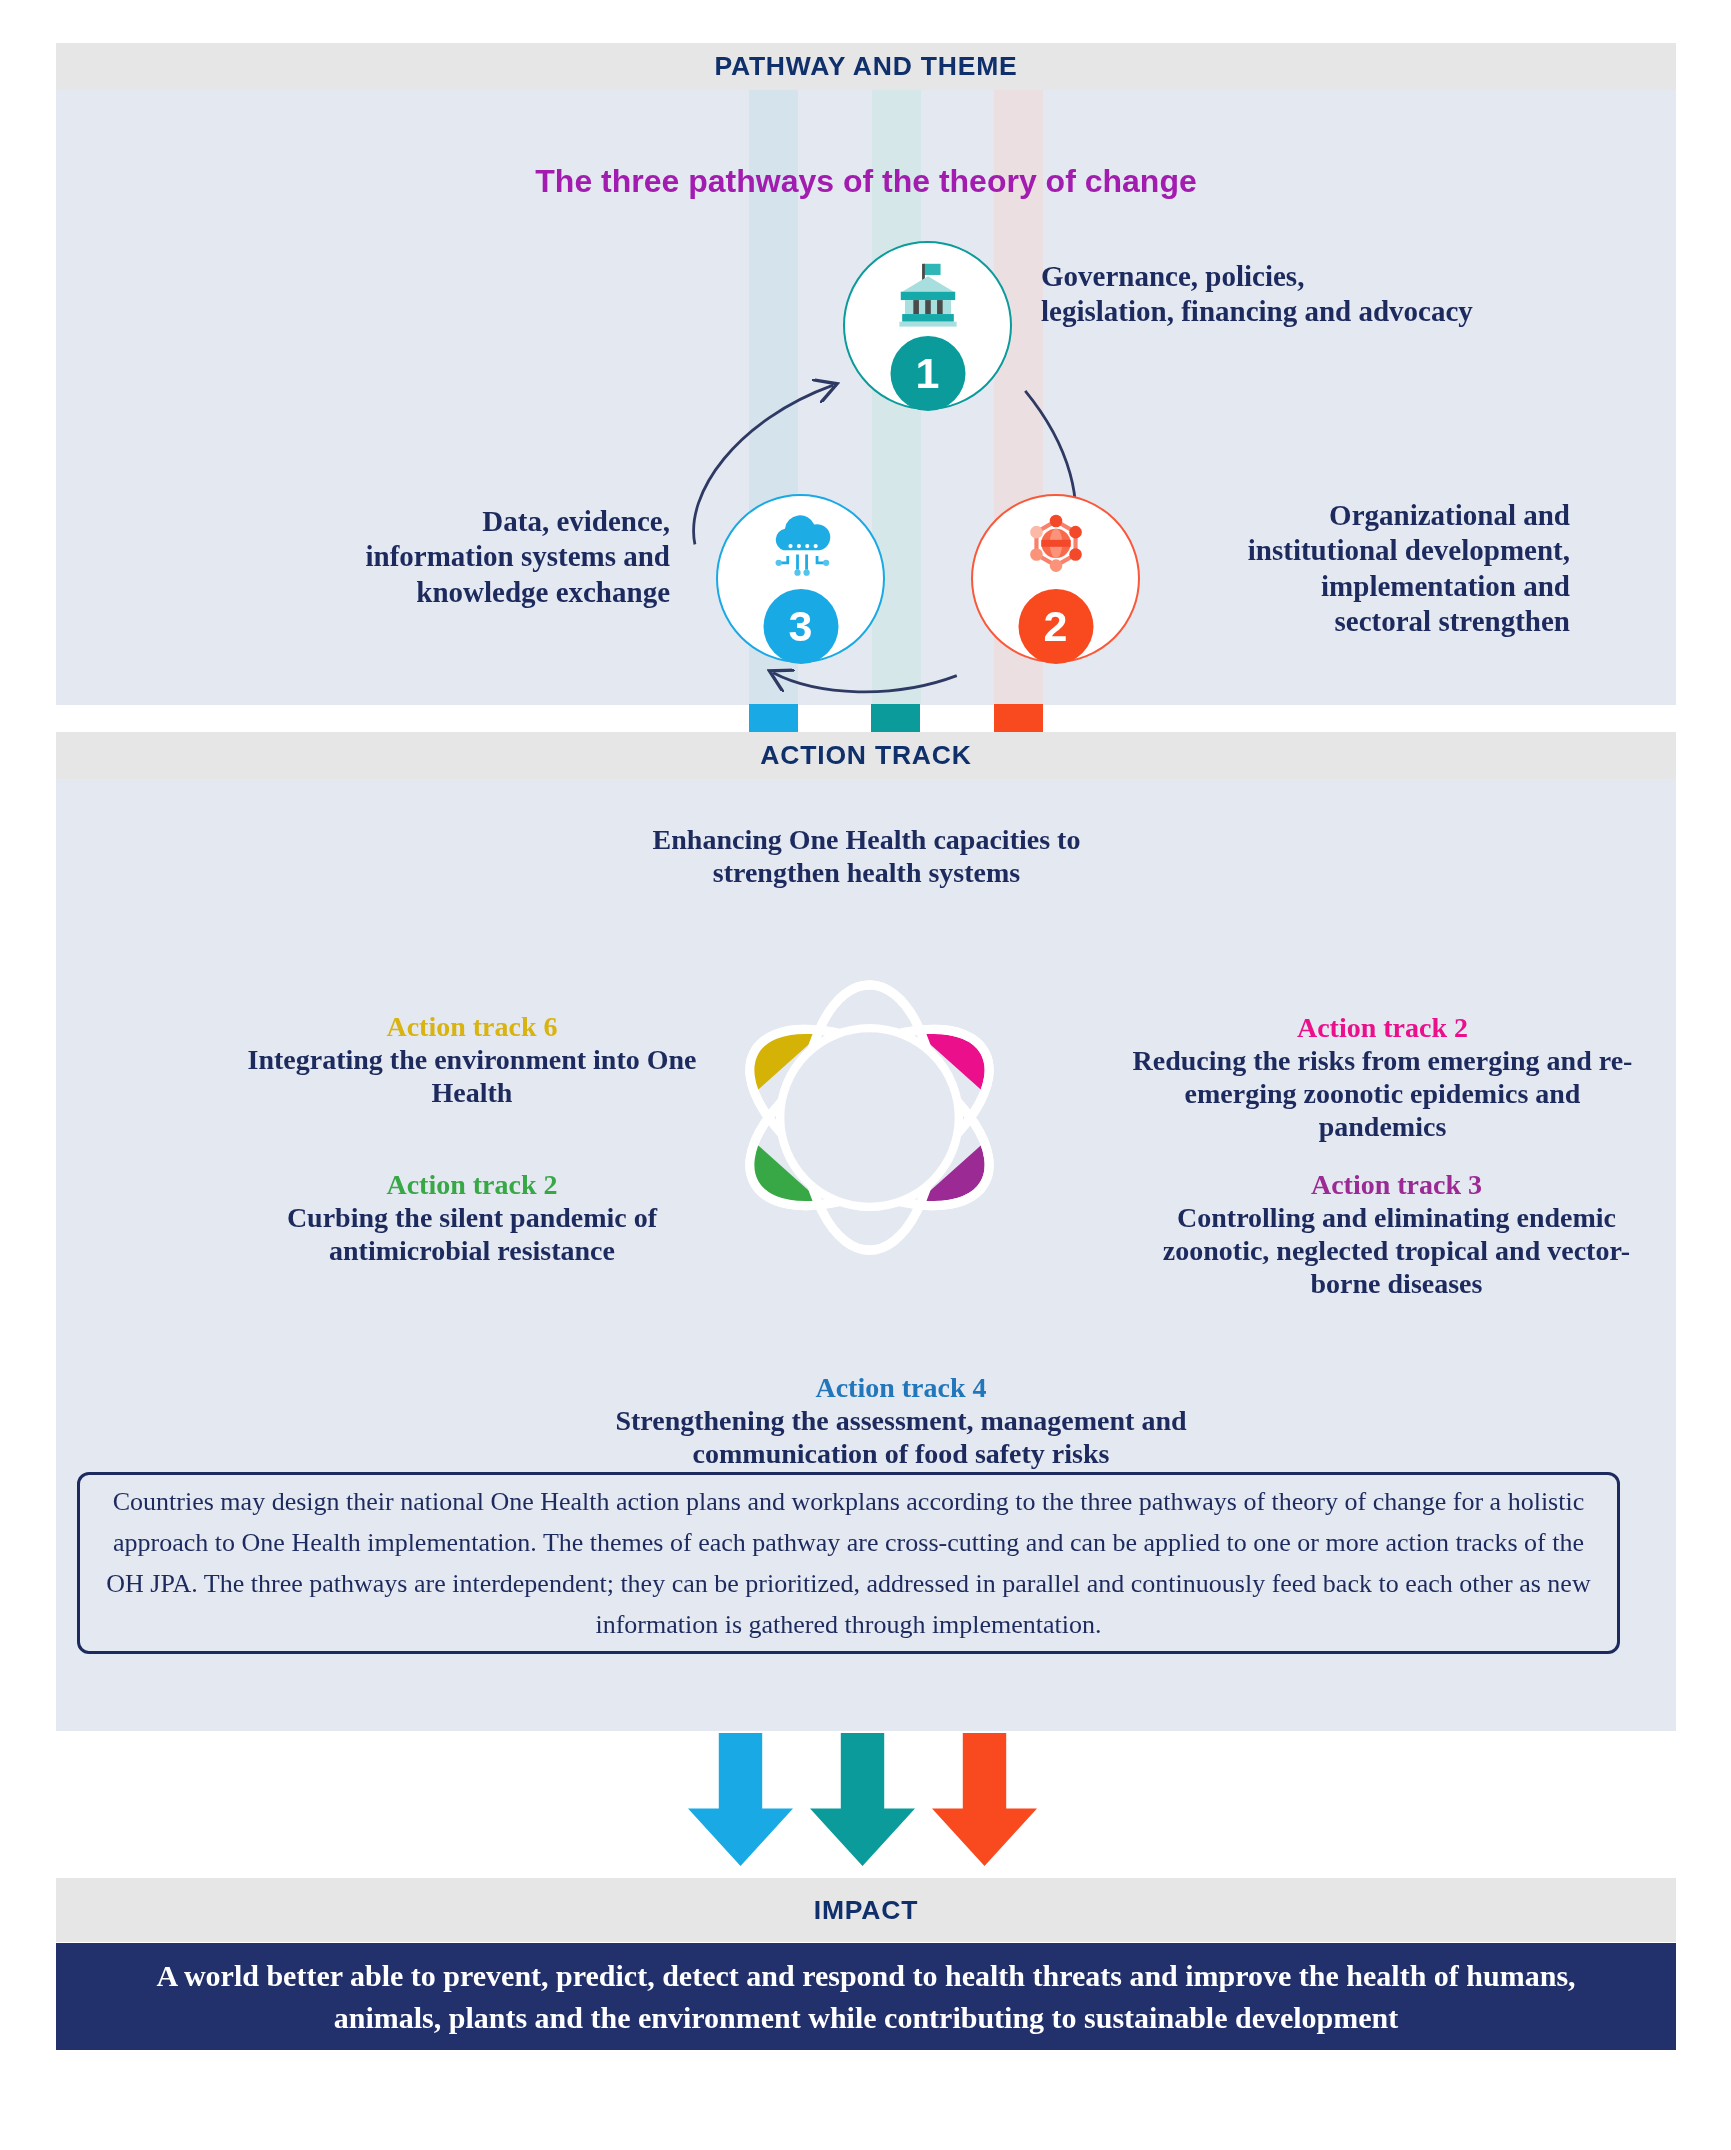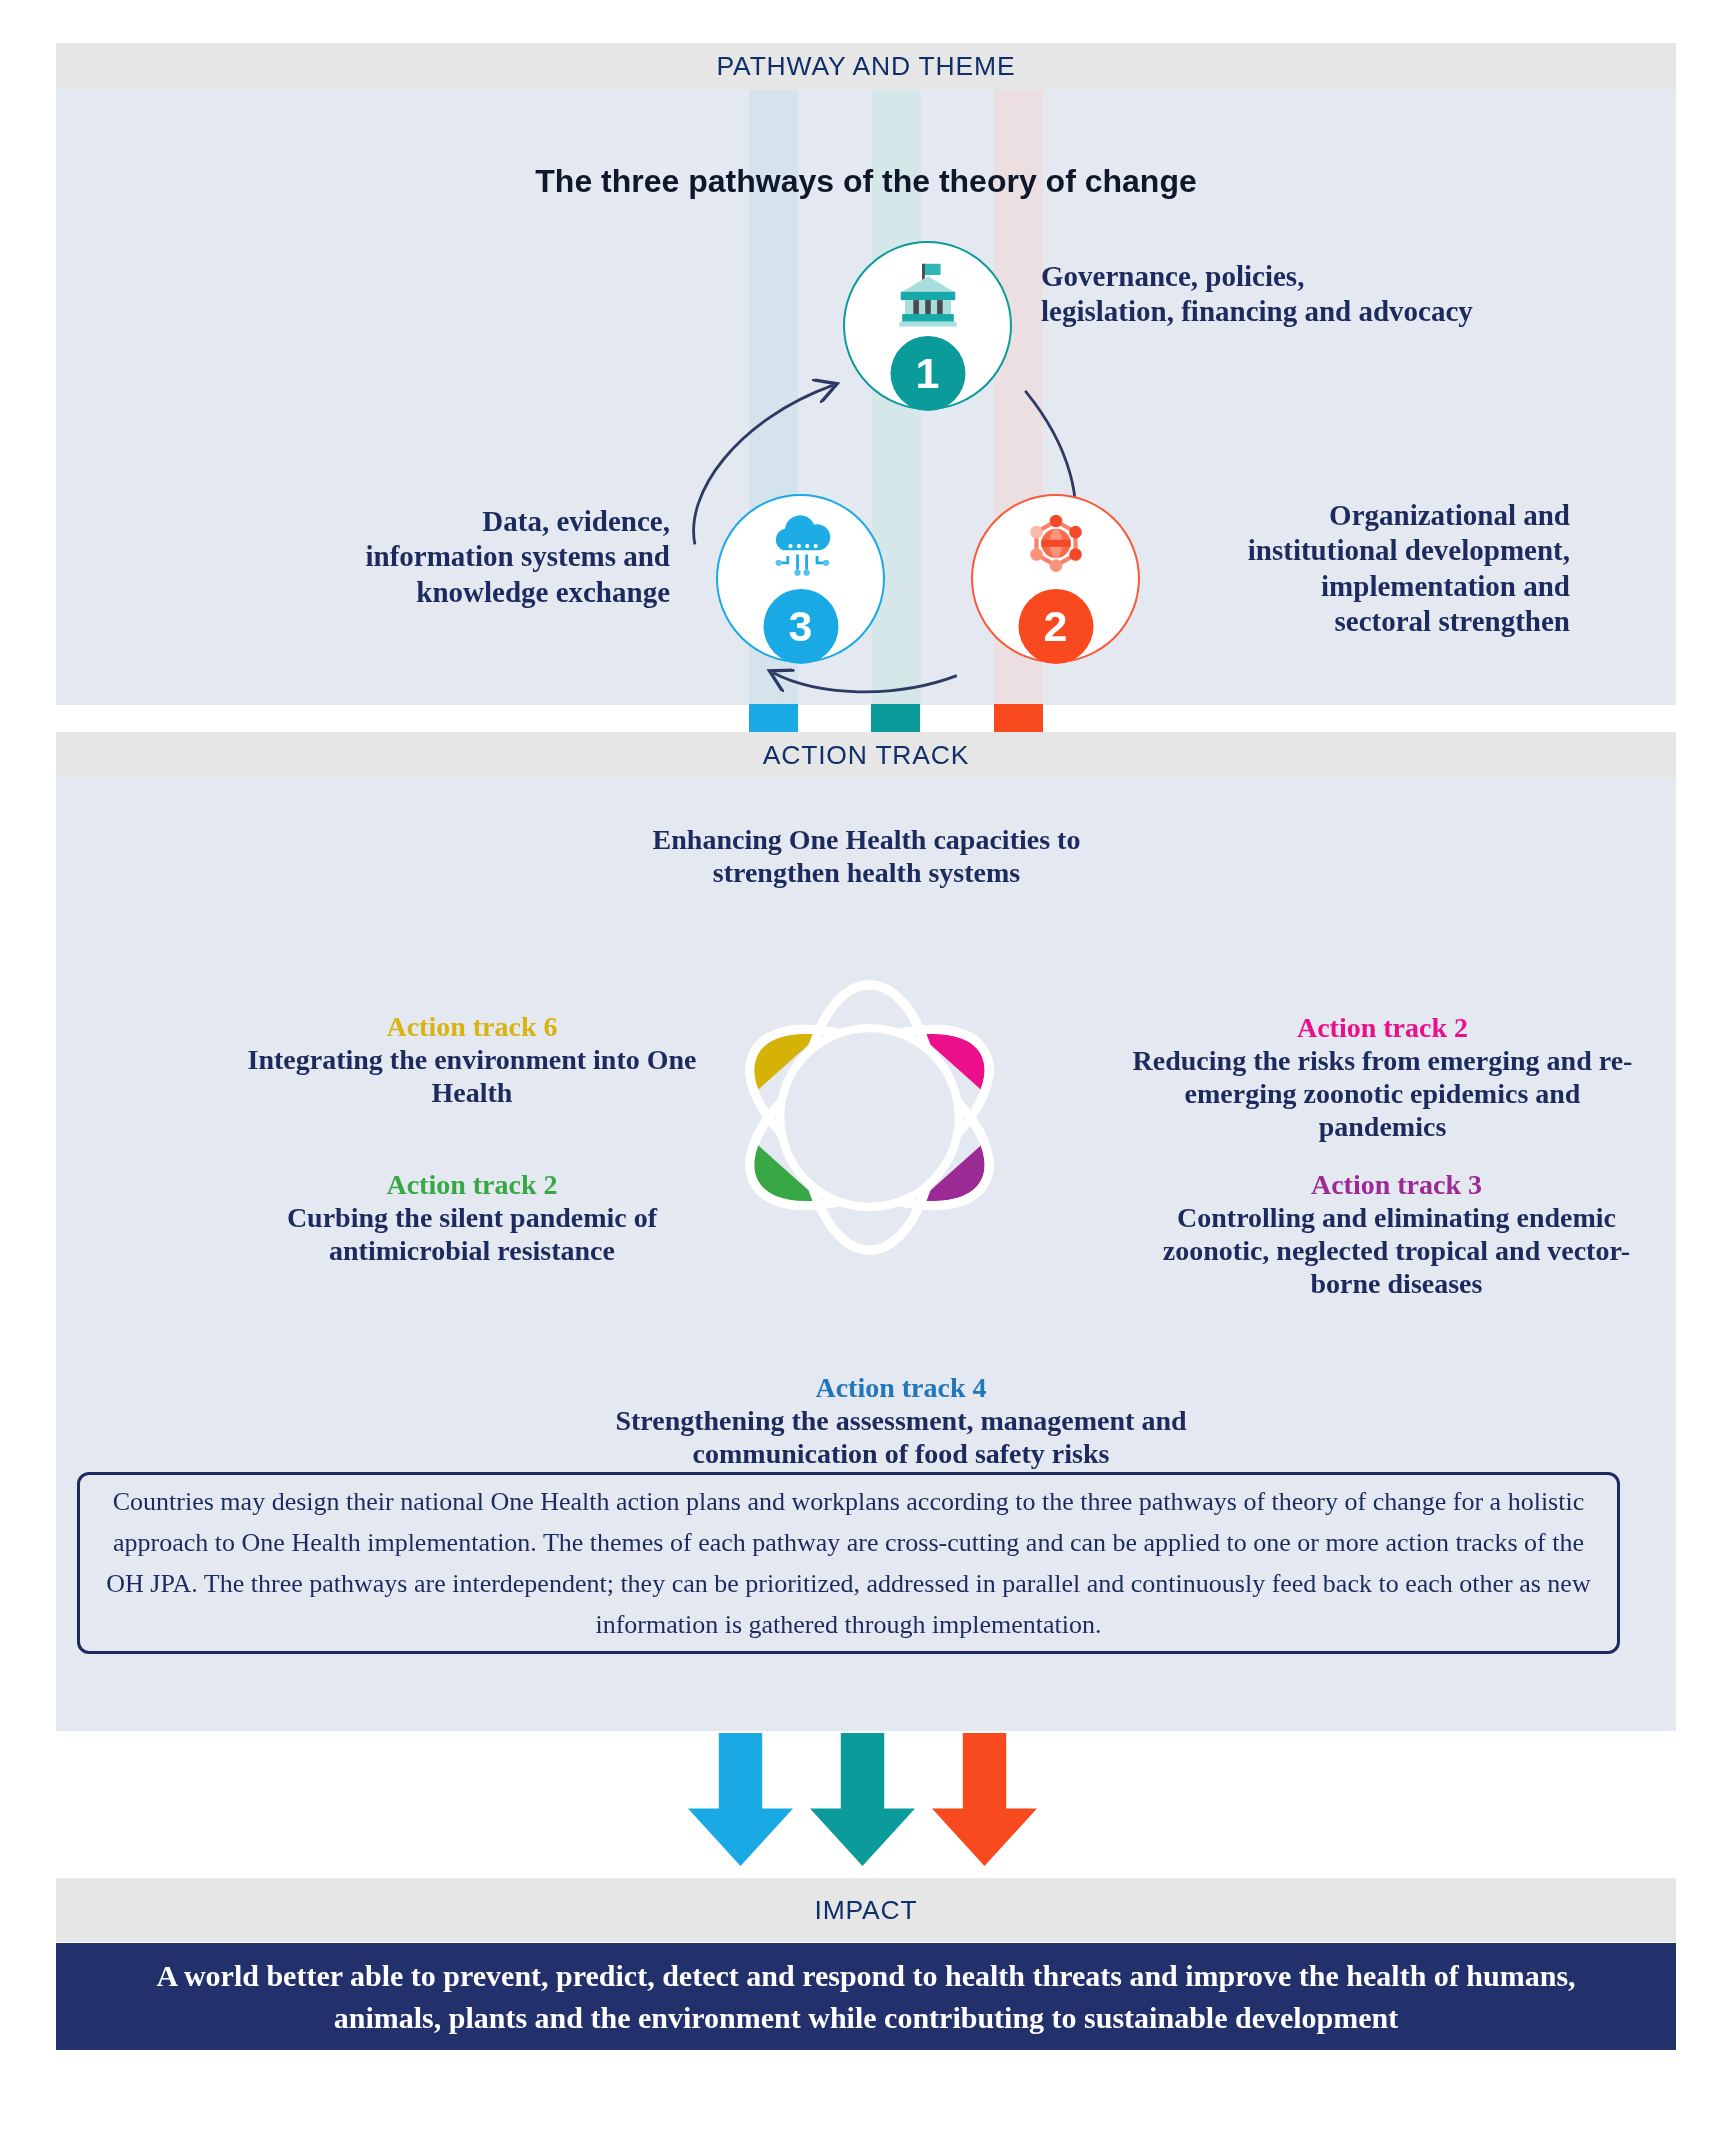--- a/index.html
+++ b/index.html
@@ -4,30 +4,30 @@
 <style>
   html,body{margin:0;padding:0;background:#ffffff;}
   body{width:1732px;height:2151px;font-family:"Liberation Serif",serif;position:relative;overflow:hidden;}
 
   .page{position:absolute;left:0;top:0;width:1732px;height:2151px;background:#ffffff;}
 
   
   #pathway-panel{position:absolute;left:56px;top:43px;width:1620px;height:662px;background:#e4e8f1;overflow:hidden;}
   #pathway-header{position:absolute;left:0;top:0;width:1620px;height:47px;background:#e6e6e6;
       display:flex;align-items:center;justify-content:center;}
-  .section-title{font-family:"Liberation Sans",sans-serif;font-weight:normal;font-size:26.5px;
+  .section-title{font-family:"Liberation Sans",sans-serif;font-weight:bold;font-size:26.5px;
       letter-spacing:0.8px;color:#10306b;}
 
   .stripe{position:absolute;top:47px;width:49px;height:614px;}
   #stripe-blue{left:693px;background:#d4e3ec;}
   #stripe-teal{left:816px;background:#d5e7e8;}
   #stripe-red{left:938px;background:#ecdfe2;}
 
   #pathway-title{position:absolute;left:0;top:120px;width:1620px;text-align:center;
-      font-family:"Liberation Sans",sans-serif;font-weight:bold;font-size:32px;color:#0f172a;}
+      font-family:"Liberation Sans",sans-serif;font-weight:bold;font-size:32px;color:#a21caf;}
 
   
   .node{position:absolute;width:165px;height:165px;border-radius:50%;background:#ffffff;}
   #node1{left:787px;top:198px;border:2.1px solid #0b9b9b;}
   #node2{left:915px;top:451px;border:2.1px solid #f9593a;}
   #node3{left:660px;top:451px;border:2.1px solid #19a9e5;}
 
   .badge{position:absolute;left:50%;transform:translateX(-50%);bottom:-2.8px;width:75px;height:75px;
       border-radius:50%;display:flex;align-items:center;justify-content:center;
       font-family:"Liberation Sans",sans-serif;font-weight:bold;font-size:43px;color:#ffffff;}

